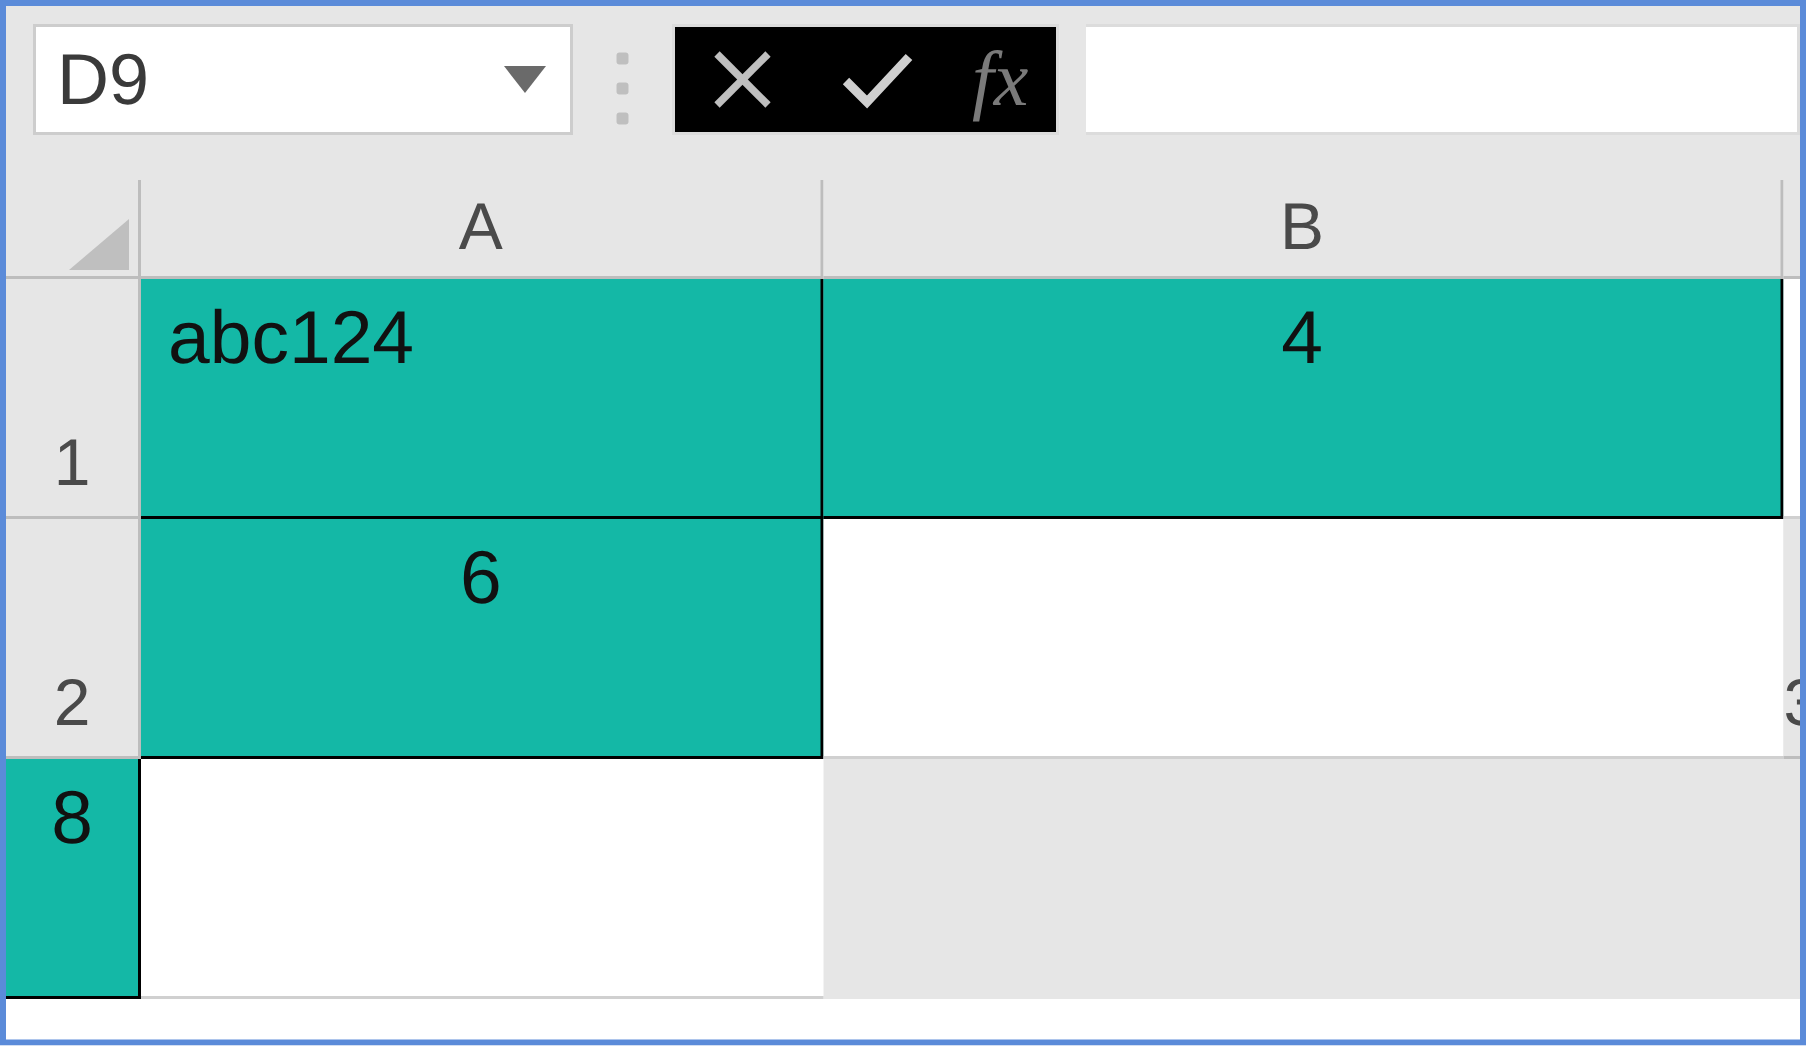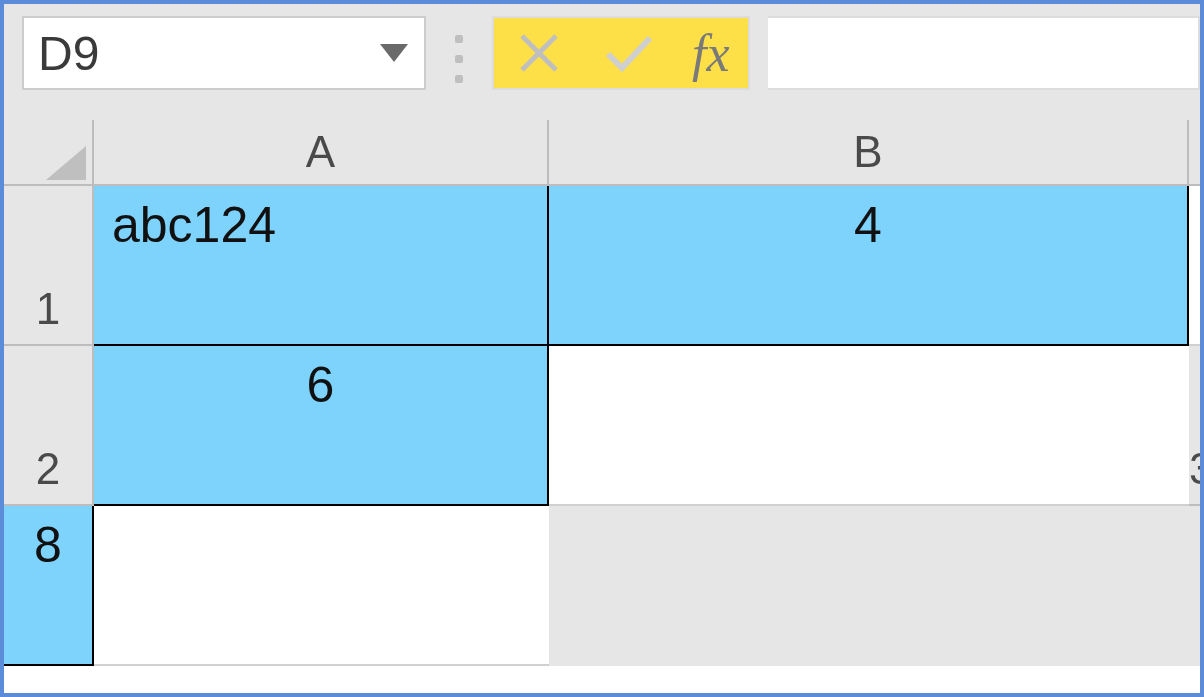--- a/index.html
+++ b/index.html
@@ -29,21 +29,21 @@
     height: 86px;
     padding-left: 18px;
     gap: 18px;
     background: #e6e6e6;
   }
   .namebox-wrap {
     display: flex;
     background: #ffffff;
     border: 2px solid #cdcdcd;
     height: 74px;
-    width: 404px;
+    width: 360px;
     align-items: stretch;
     gap: 28px;
   }
   .namebox {
     flex: 1;
     font-size: 48px;
     color: #3a3a3a;
     padding: 6px 14px;
     border: none;
     outline: none;
@@ -63,21 +63,21 @@
     flex-direction: column;
     align-items: center;
     justify-content: center;
     gap: 12px;
   }
   .dots span {
     width: 8px; height: 8px; background: #bfbfbf; border-radius: 2px;
   }
   .fx-group {
     display: flex;
-    background: #fde047;
+    background: #000000;
     border: 2px solid #dcdcdc;
     height: 74px;
     align-items: stretch;
   }
   .fx-btn {
     width: 90px;
     display: flex;
     align-items: center;
     justify-content: center;
     color: #b9b9b9;
@@ -137,21 +137,21 @@
     border-bottom: 2px solid #bdbdbd;
     display: flex;
     align-items: flex-end;
     justify-content: center;
     font-size: 44px;
     color: #4a4a4a;
     padding-bottom: 10px;
   }
 
   .cell {
-    background: #7dd3fc;
+    background: #14b8a6;
     border-right: 2px solid #000000;
     border-bottom: 2px solid #000000;
     font-size: 50px;
     color: #111111;
     padding: 10px 18px;
     display: flex;
     align-items: flex-start;
   }
   .cell.left  { justify-content: flex-start; }
   .cell.center{ justify-content: center; }

